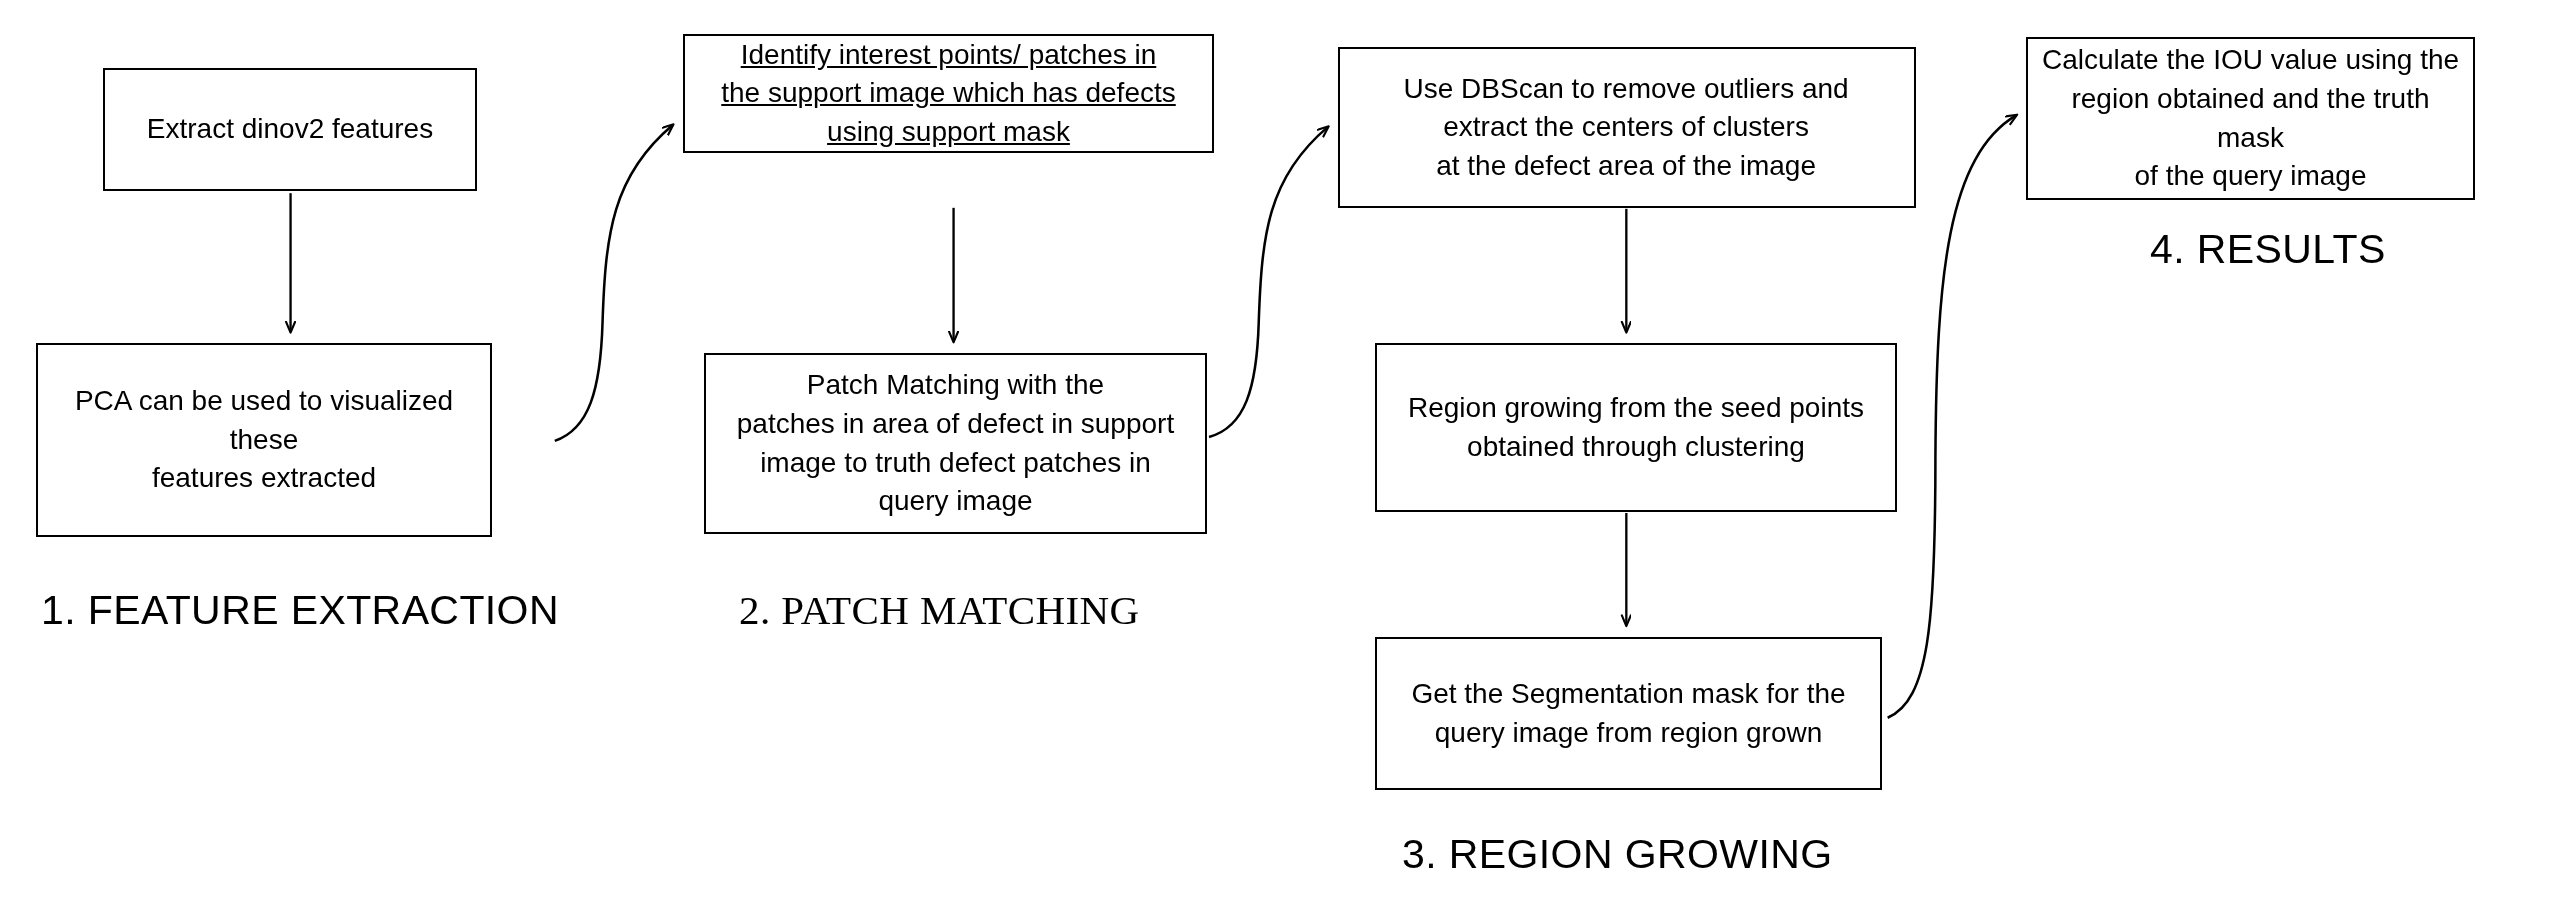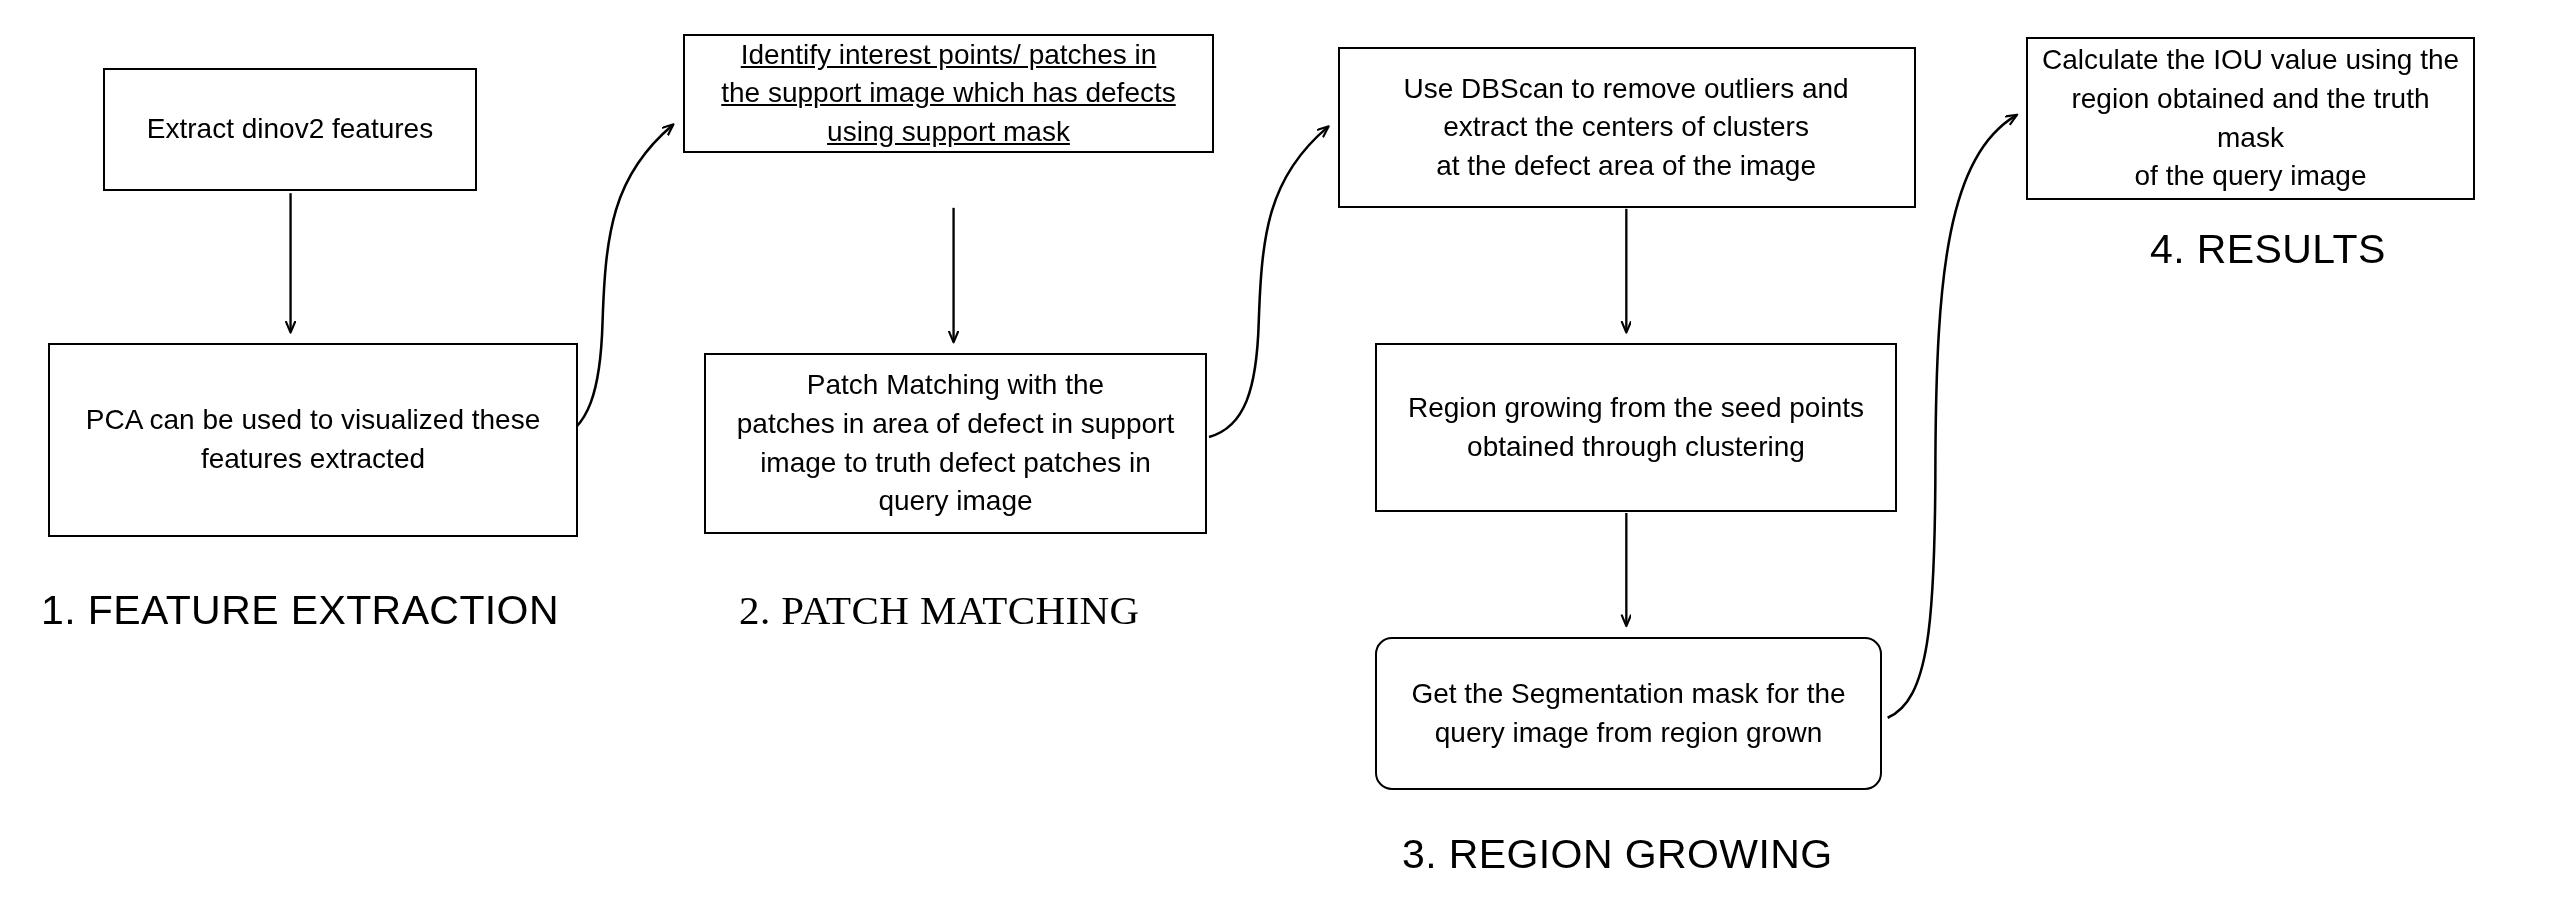--- a/index.html
+++ b/index.html
@@ -92,21 +92,21 @@
       <line x1="1668" y1="526" x2="1668" y2="641" stroke-width="2.4" marker-end="url(#ah)"></line>
     </g>
 
     <g>
       <path d="M1936,736 C1978,718 1985,640 1985,470 C1986,280 1998,160 2068,118" stroke-width="2.6" marker-end="url(#ah)"></path>
     </g>
   </svg>
 
   <div class="node" style="left:103px; top:68px; width:374px; height:123px;">Extract dinov2 features</div>
 
-  <div class="node" style="left:48px; top:343px; width:530px; height:194px;">PCA can be used to visualized these
+  <div class="node" style="left:36px; top:343px; width:456px; height:194px;">PCA can be used to visualized these
 features extracted</div>
 
   <div class="caption" style="left:41px; top:590px;">1. FEATURE EXTRACTION</div>
 
   <div class="node" style="left:683px; top:34px; width:531px; height:119px;text-decoration:underline;">Identify interest points/ patches in
 the support image which has defects
 using support mask</div>
 
   <div class="node" style="left:704px; top:353px; width:503px; height:181px;">Patch Matching with the
 patches in area of defect in support
@@ -115,21 +115,21 @@
 
   <div class="caption" style="left:739px; top:590px;font-family:Liberation Serif, serif;">2. PATCH MATCHING</div>
 
   <div class="node" style="left:1338px; top:47px; width:578px; height:161px;padding-left:8px;">Use DBScan to remove outliers and
 extract the centers of clusters
 at the defect area of the image</div>
 
   <div class="node" style="left:1375px; top:343px; width:522px; height:169px;">Region growing from the seed points
 obtained through clustering</div>
 
-  <div class="node" style="left:1375px; top:637px; width:507px; height:153px;border-radius:17px;">Get the Segmentation mask for the
+  <div class="node" style="left:1375px; top:637px; width:507px; height:153px;">Get the Segmentation mask for the
 query image from region grown</div>
 
   <div class="caption" style="left:1402px; top:834px;">3. REGION GROWING</div>
 
   <div class="node" style="left:2026px; top:37px; width:449px; height:163px;">Calculate the IOU value using the
 region obtained and the truth mask
 of the query image</div>
 
   <div class="caption" style="left:2150px; top:229px;">4. RESULTS</div>
 

